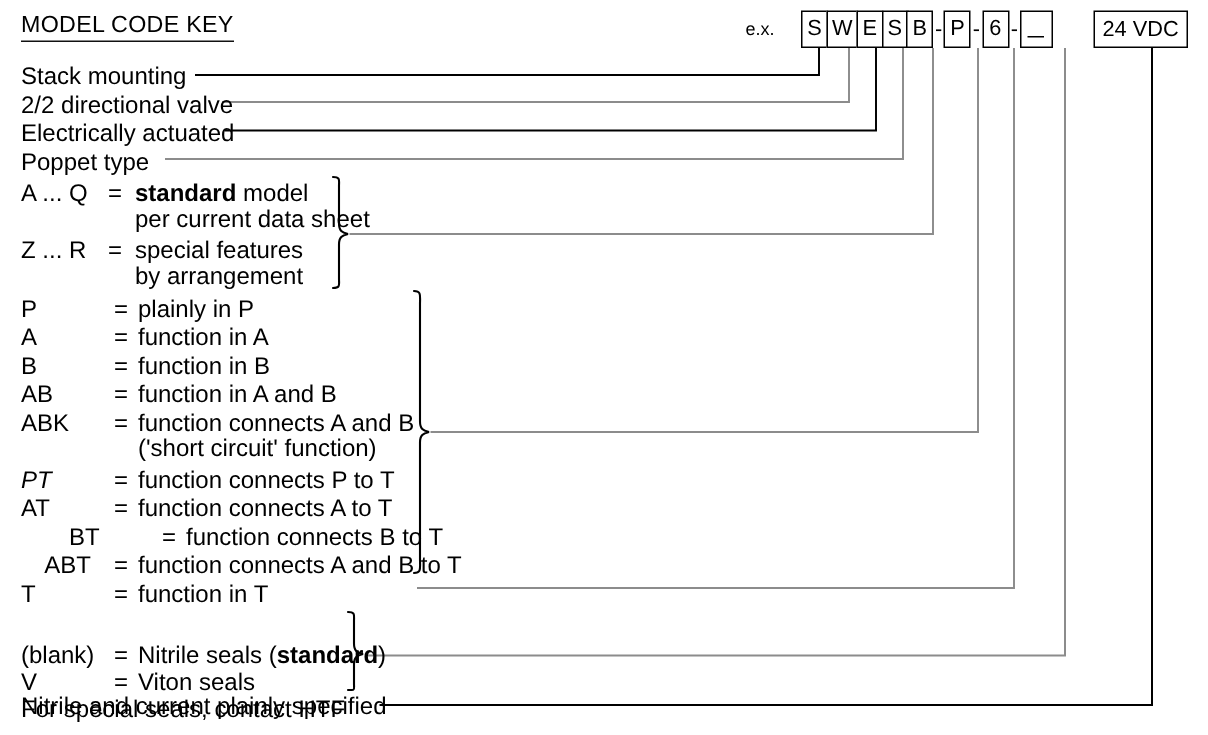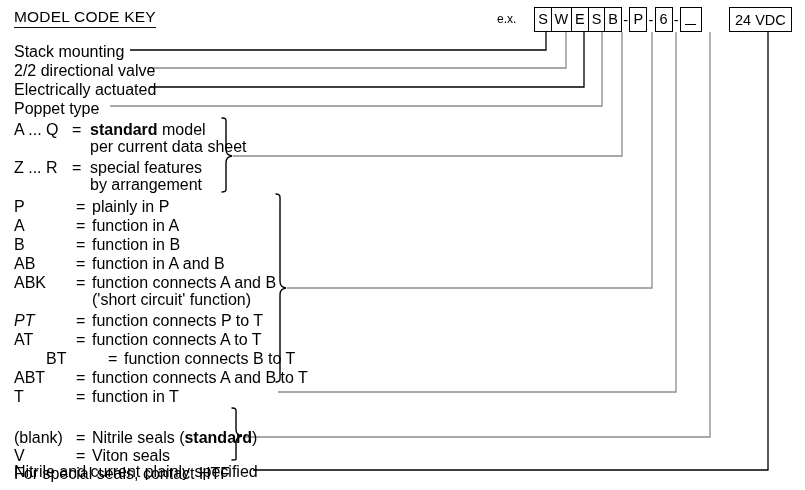--- a/index.html
+++ b/index.html
@@ -153,21 +153,21 @@
   <div class="row" style="left:14px;top:313px;">
     <span class="code" style="display:inline-block;width:62px;font-style:italic;">PT</span><span class="eq" style="display:inline-block;width:16px;">=</span><span>function connects P  to  T</span>
   </div>
   <div class="row" style="left:14px;top:332px;">
     <span class="code" style="display:inline-block;width:62px;">AT</span><span class="eq" style="display:inline-block;width:16px;">=</span><span>function connects A  to  T</span>
   </div>
   <div class="row" style="left:2px;top:351px;margin-left:44px;">
     <span class="code" style="display:inline-block;width:62px;">BT</span><span class="eq" style="display:inline-block;width:16px;">=</span><span>function connects B  to  T</span>
   </div>
   <div class="row" style="left:14px;top:370px;">
-    <span class="code" style="display:inline-block;width:62px;">ABT</span><span class="eq" style="display:inline-block;width:16px;">=</span><span>function connects A and B  to  T</span>
+    <span class="code" style="display:inline-block;width:62px;text-align:center;">ABT</span><span class="eq" style="display:inline-block;width:16px;">=</span><span>function connects A and B  to  T</span>
   </div>
   <div class="row" style="left:14px;top:389px;">
     <span class="code" style="display:inline-block;width:62px;">T</span><span class="eq" style="display:inline-block;width:16px;">=</span><span>function in T</span>
   </div>
 
   <div class="row" style="left:14px;top:430px;">
     <span class="code" style="display:inline-block;width:62px;">(blank)</span><span class="eq" style="display:inline-block;width:16px;">=</span><span>Nitrile seals (</span><b>standard</b><span>)</span>
   </div>
   <div class="row" style="left:14px;top:448px;">
     <span class="code" style="display:inline-block;width:62px;">V</span><span class="eq" style="display:inline-block;width:16px;">=</span><span>Viton seals</span>

